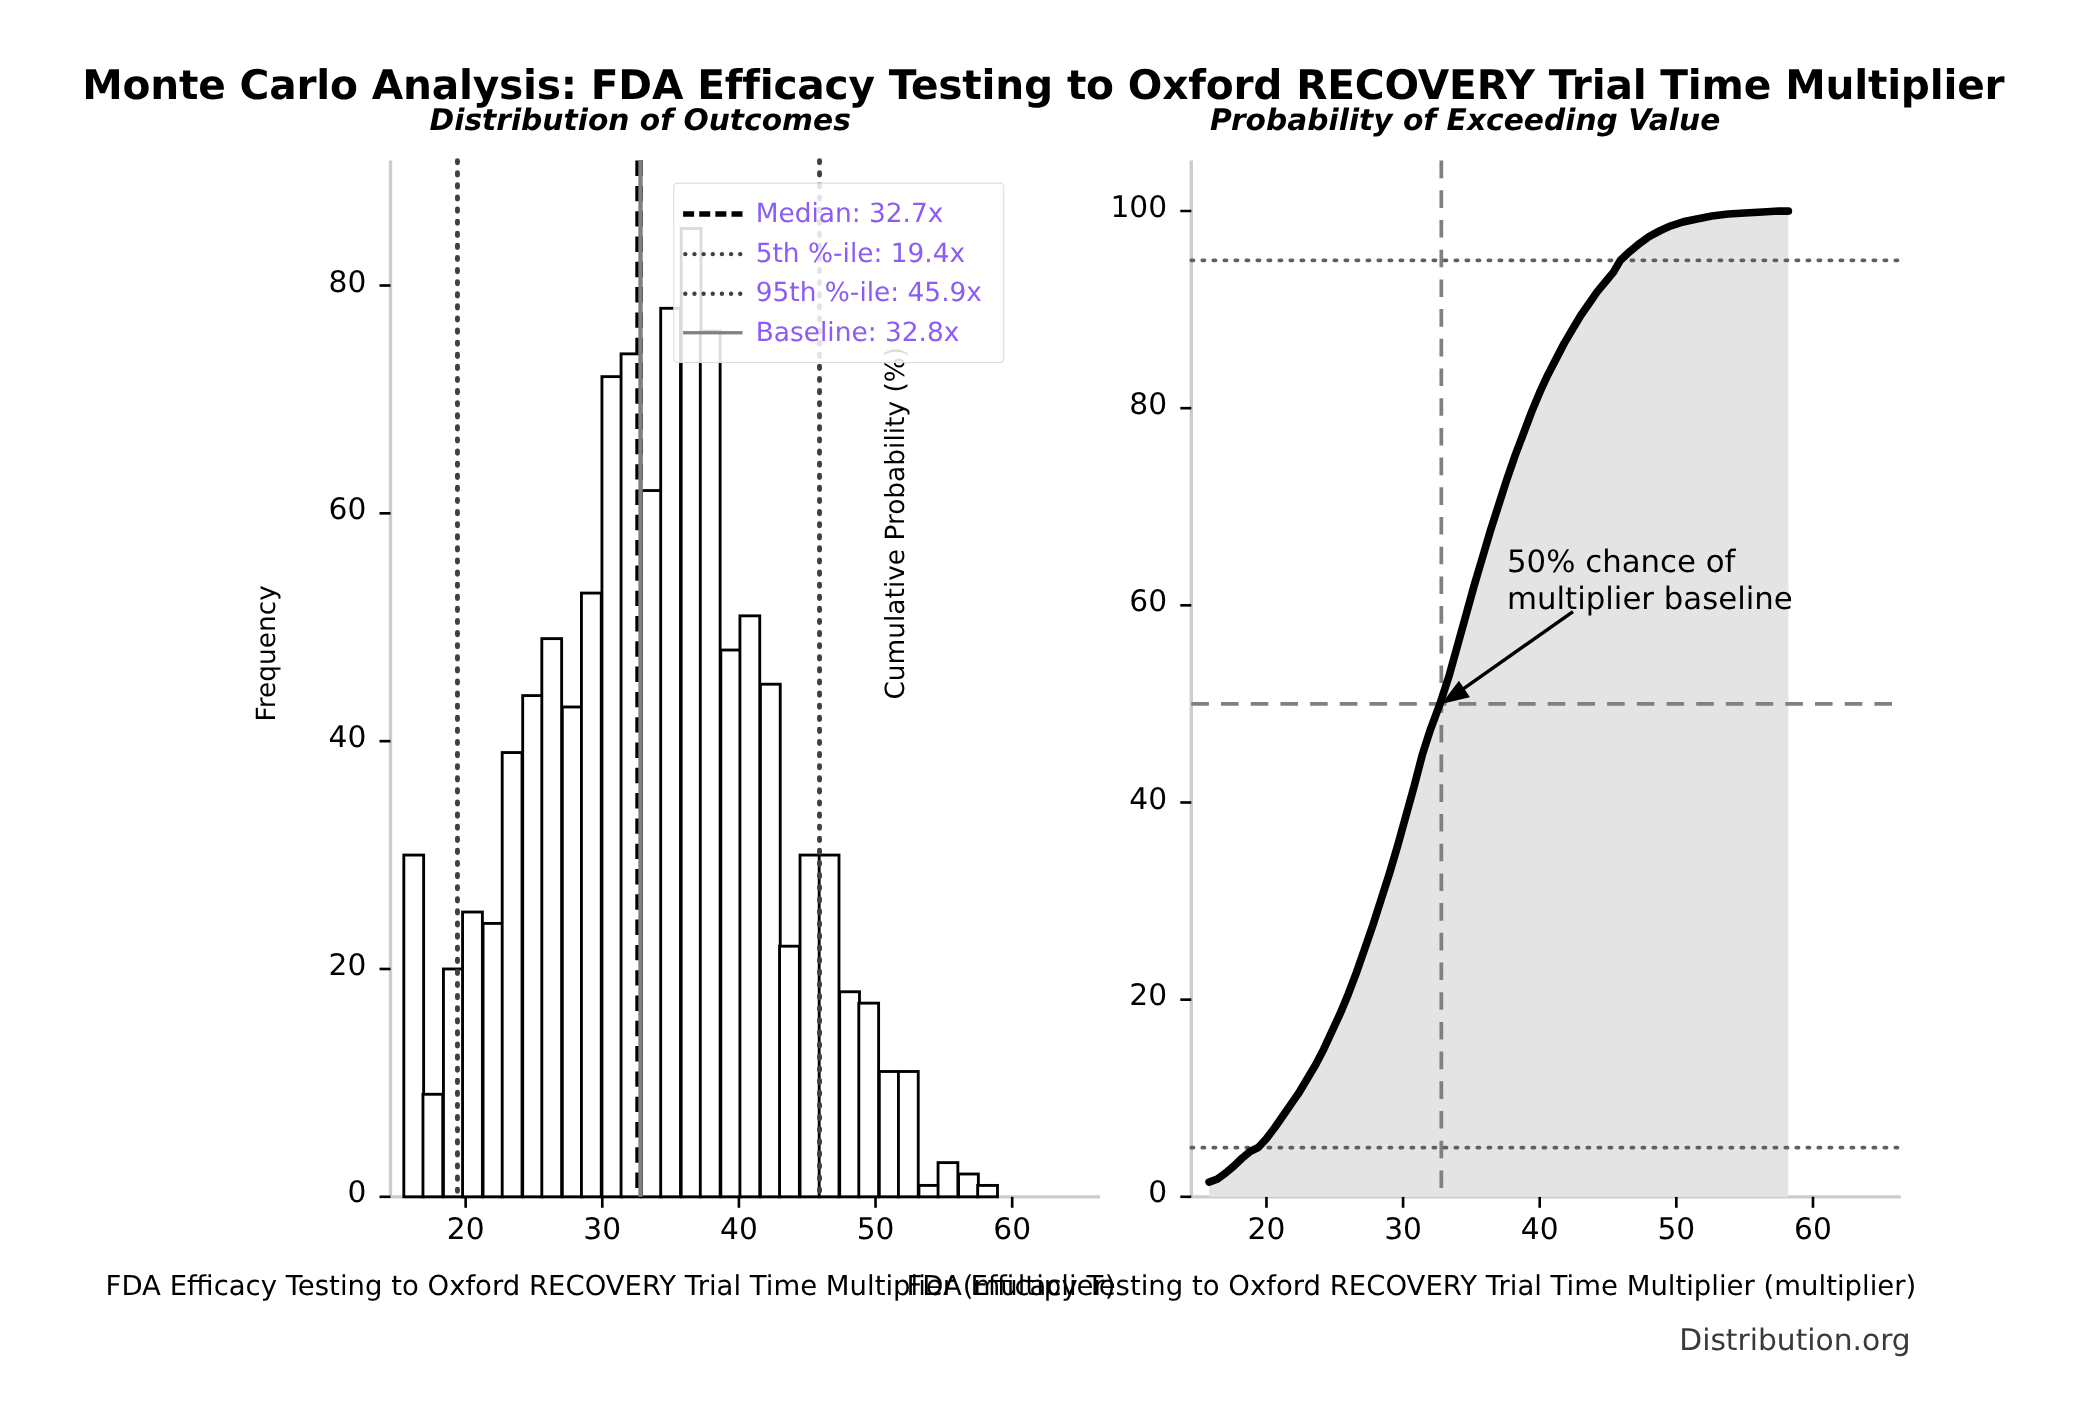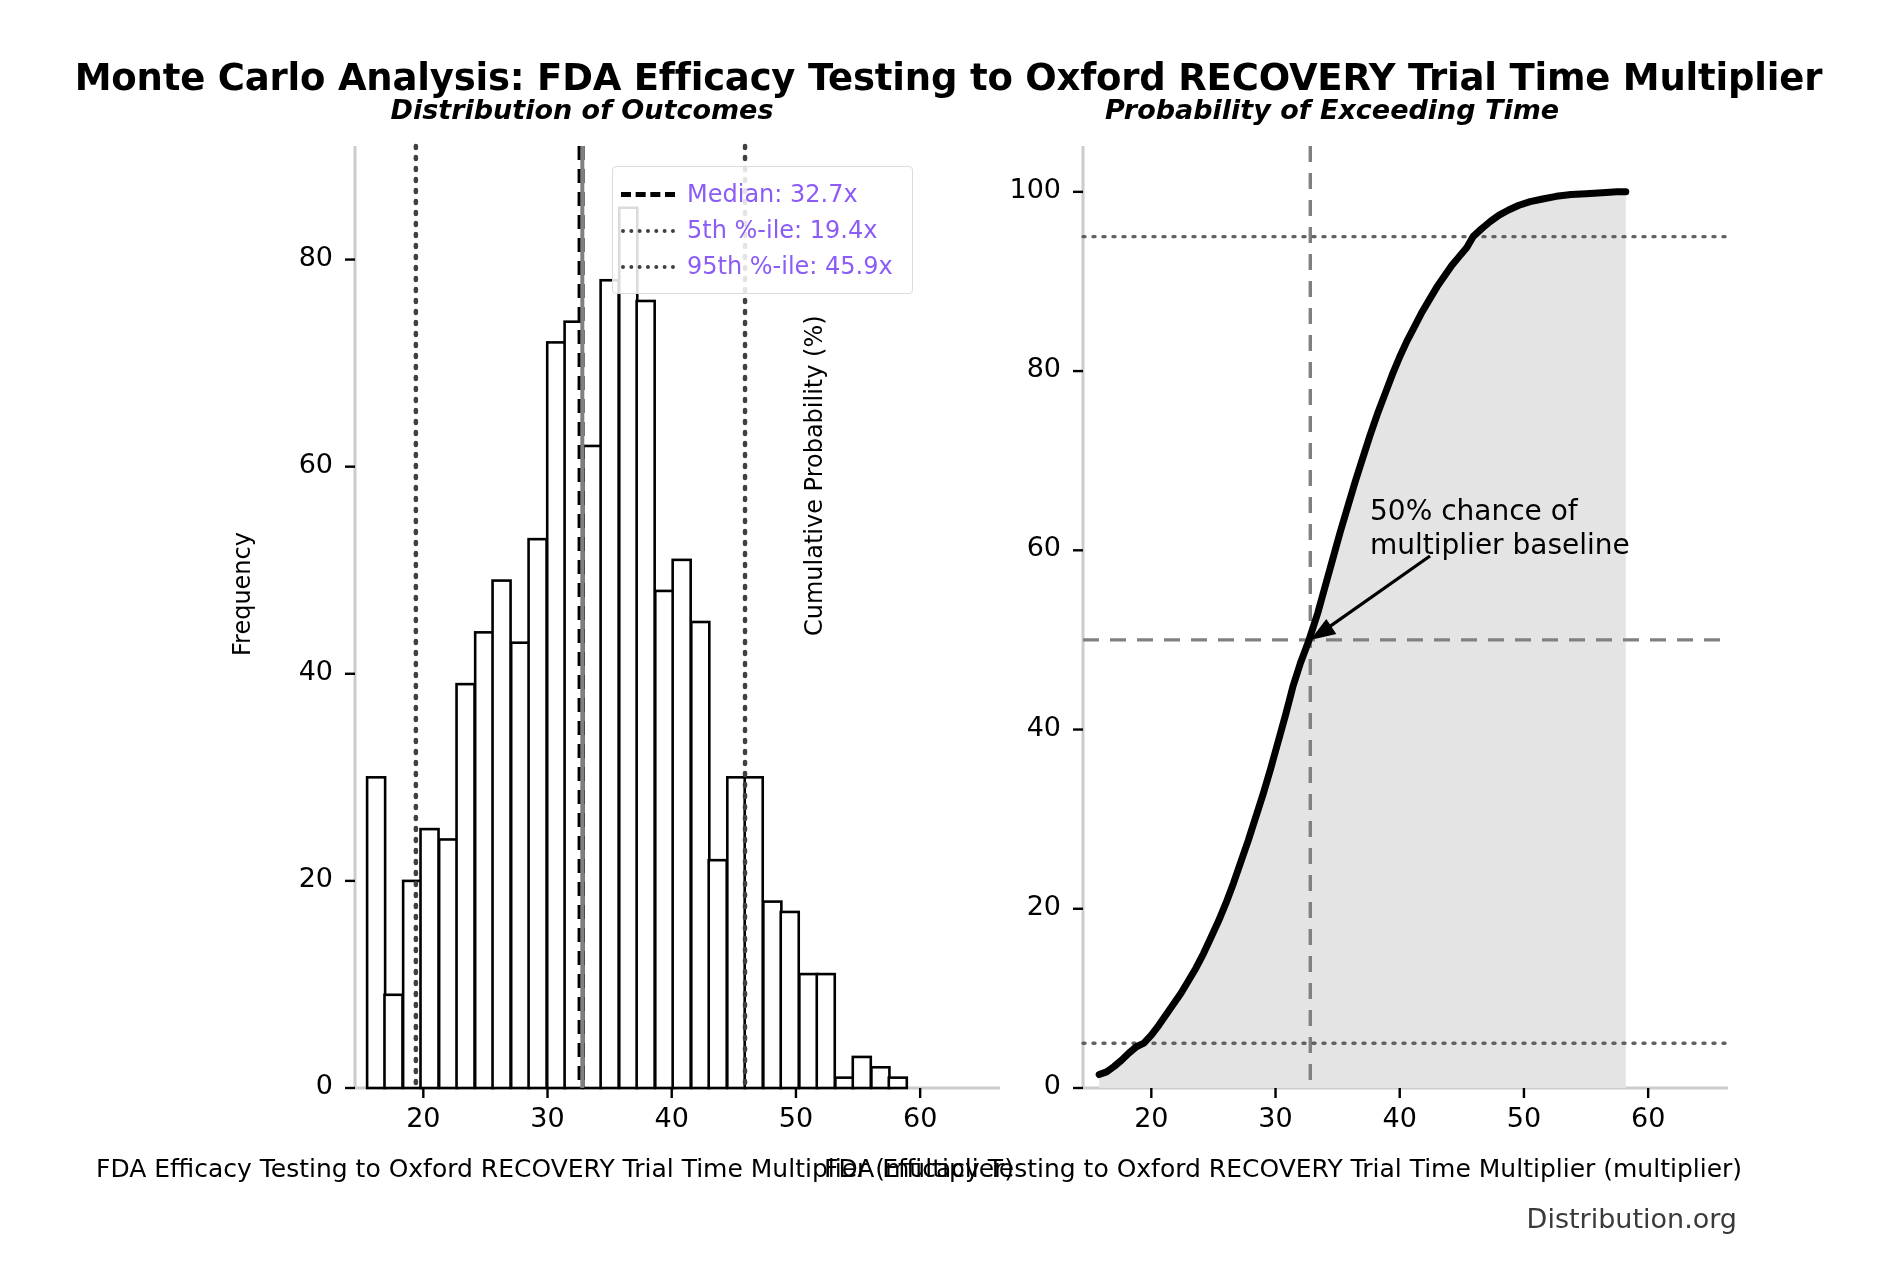--- a/index.html
+++ b/index.html
@@ -125,21 +125,21 @@
   }
 </style>
 </head>
 <body>
 
 <div id="figure">
 
   <div class="suptitle">Monte Carlo Analysis: FDA Efficacy Testing to Oxford RECOVERY Trial Time Multiplier</div>
 
   <div class="panel-title" id="title-left">Distribution of Outcomes</div>
-  <div class="panel-title" id="title-right">Probability of Exceeding Time</div>
+  <div class="panel-title" id="title-right">Probability of Exceeding Value</div>
 
   <svg class="plot-svg" id="svg-left" width="1897" height="1280">
       <line x1="355" y1="130" x2="355" y2="1072" stroke="#cccccc" stroke-width="3"></line>
       <line x1="355" y1="1072" x2="1000" y2="1072" stroke="#cccccc" stroke-width="3"></line>
       <line x1="345" y1="1072" x2="355" y2="1072" stroke="#000" stroke-width="2.4"></line>
       <line x1="345" y1="864.8888888888889" x2="355" y2="864.8888888888889" stroke="#000" stroke-width="2.4"></line>
       <line x1="345" y1="657.7777777777778" x2="355" y2="657.7777777777778" stroke="#000" stroke-width="2.4"></line>
       <line x1="345" y1="450.66666666666674" x2="355" y2="450.66666666666674" stroke="#000" stroke-width="2.4"></line>
       <line x1="345" y1="243.55555555555566" x2="355" y2="243.55555555555566" stroke="#000" stroke-width="2.4"></line>
       <line x1="423.3157894736842" y1="1072" x2="423.3157894736842" y2="1082" stroke="#000" stroke-width="2.4"></line>
@@ -222,20 +222,24 @@
       <span class="legend-label">Median: 32.7x</span>
     </div>
     <div class="legend-row">
       <span class="legend-key lk-dotted"></span>
       <span class="legend-label">5th %-ile: 19.4x</span>
     </div>
     <div class="legend-row">
       <span class="legend-key lk-dotted"></span>
       <span class="legend-label">95th %-ile: 45.9x</span>
     </div>
+    <div class="legend-row">
+      <span class="legend-key lk-solid"></span>
+      <span class="legend-label">Baseline: 32.8x</span>
+    </div>
   </div>
 
   <div id="ticklabels">
       <div class="ticklabel y" style="left: 213px; width: 120px; top: 1053px;">0</div>
       <div class="ticklabel y" style="left: 213px; width: 120px; top: 845.889px;">20</div>
       <div class="ticklabel y" style="left: 213px; width: 120px; top: 638.778px;">40</div>
       <div class="ticklabel y" style="left: 213px; width: 120px; top: 431.667px;">60</div>
       <div class="ticklabel y" style="left: 213px; width: 120px; top: 224.556px;">80</div>
       <div class="ticklabel x" style="left: 363.316px; width: 120px; top: 1086px;">20</div>
       <div class="ticklabel x" style="left: 487.526px; width: 120px; top: 1086px;">30</div>

